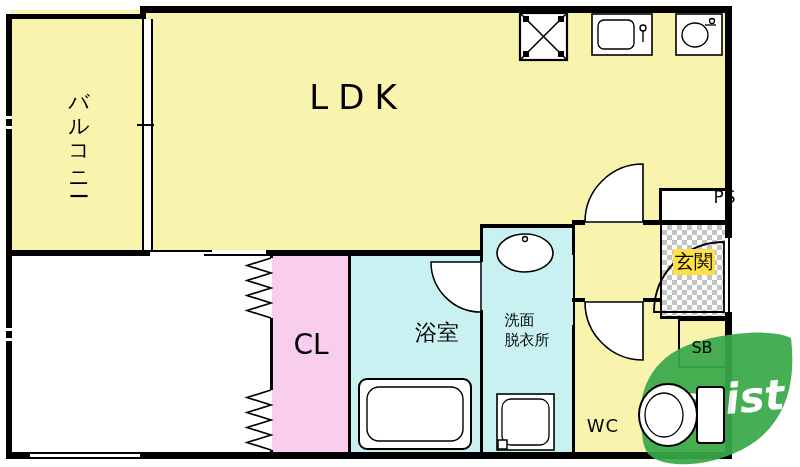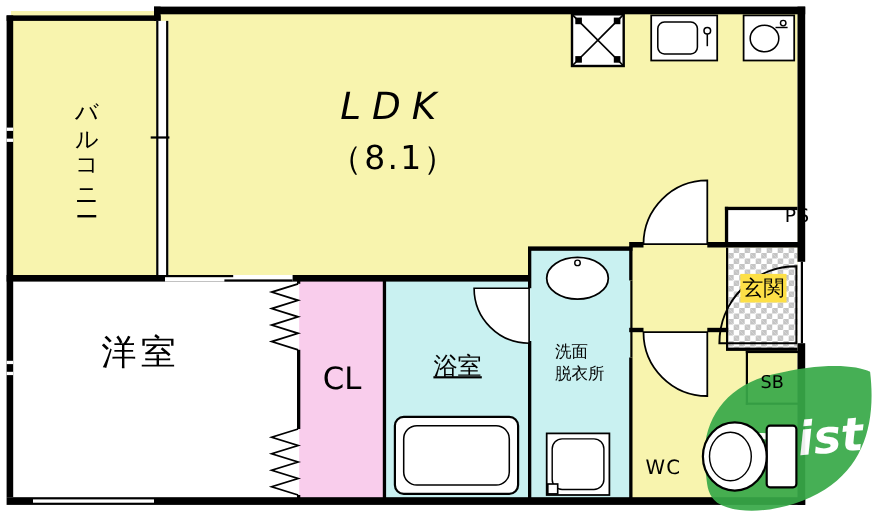--- a/index.html
+++ b/index.html
@@ -21,27 +21,27 @@
   .f-wash{left:482px;top:227px;width:91px;height:227px;background:#c9f1f1;}
   
   .wall{position:absolute;background:#000;z-index:2;}
   .thin{position:absolute;background:#000;z-index:2;}
   .gapline{position:absolute;background:#fff;z-index:2;}
   
   .sb-box{position:absolute;left:678px;top:319px;width:47px;height:45px;
           border-left:2px solid #000;border-bottom:2px solid #000;border-top:2px solid #000;z-index:2;}
   
   .lbl{position:absolute;transform:translate(-50%,-50%);color:#000;z-index:4;white-space:nowrap;}
-  .lbl-ldk{left:358px;top:97px;font-size:34px;letter-spacing:10px;font-style:italic;}
+  .lbl-ldk{left:358px;top:97px;font-size:34px;letter-spacing:10px;}
   .lbl-ldk-size{left:358px;top:144px;font-size:30px;letter-spacing:2px;}
   .lbl-balcony{left:79px;top:133px;font-size:21px;writing-mode:vertical-rl;letter-spacing:3px;}
   .lbl-west{left:128px;top:321px;font-size:32px;letter-spacing:4px;}
   .lbl-west-size{left:128px;top:367px;font-size:30px;letter-spacing:1px;}
   .lbl-cl{left:311px;top:344px;font-size:28px;}
-  .lbl-bath{left:416px;top:333px;font-size:22px;text-decoration:underline;}
+  .lbl-bath{left:437px;top:333px;font-size:22px;}
   .lbl-wash{left:527px;top:330px;font-size:15px;line-height:1.3;}
   .lbl-genkan{left:694px;top:262px;font-size:19px;background:#fde047;padding:0 2px;}
   .lbl-ps{left:693px;top:197px;font-size:17px;letter-spacing:1px;margin-left:32px;}
   .lbl-sb{left:702px;top:347px;font-size:16px;z-index:6;}
   .lbl-wc{left:603px;top:425px;font-size:18px;letter-spacing:1px;}
   svg{display:block;}
   .ovl{position:absolute;left:0;top:0;z-index:3;pointer-events:none;}
   .wm{position:absolute;left:626px;top:325px;z-index:5;pointer-events:none;opacity:.93;}
   .top6{z-index:6;}
 </style>
@@ -164,23 +164,21 @@
       <rect x="498" y="440" width="9" height="9" fill="#fff" stroke="#000" stroke-width="1.5"></rect>
     </g>
 
     <g>
       <rect x="359" y="379" width="112" height="70" rx="8" fill="#fff" stroke="#000" stroke-width="2"></rect>
       <rect x="367" y="387" width="96" height="54" rx="12" fill="none" stroke="#000" stroke-width="1.4"></rect>
     </g>
   </svg>
 
   <div class="lbl lbl-ldk">LDK</div>
-  <div class="lbl lbl-ldk-size">（8.1）</div>
   <div class="lbl lbl-balcony">バルコニー</div>
-  <div class="lbl lbl-west">洋室</div>
   <div class="lbl lbl-cl">CL</div>
   <div class="lbl lbl-bath">浴室</div>
   <div class="lbl lbl-wash">
     <span>洗面</span><br>
     <span>脱衣所</span>
   </div>
   <div class="lbl lbl-genkan">玄関</div>
   <div class="lbl lbl-ps">PS</div>
   <div class="lbl lbl-sb">SB</div>
   <div class="lbl lbl-wc">WC</div>

